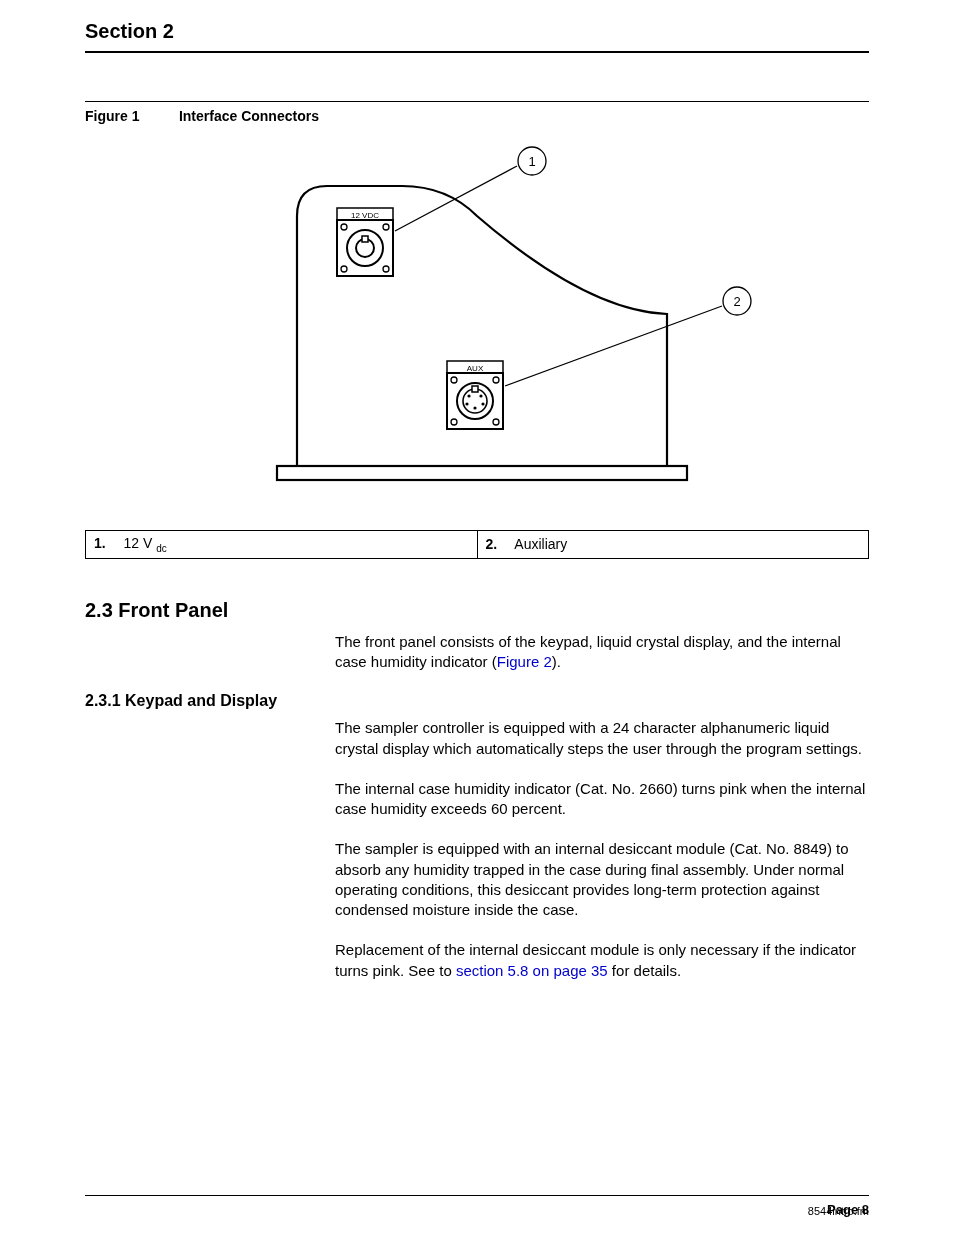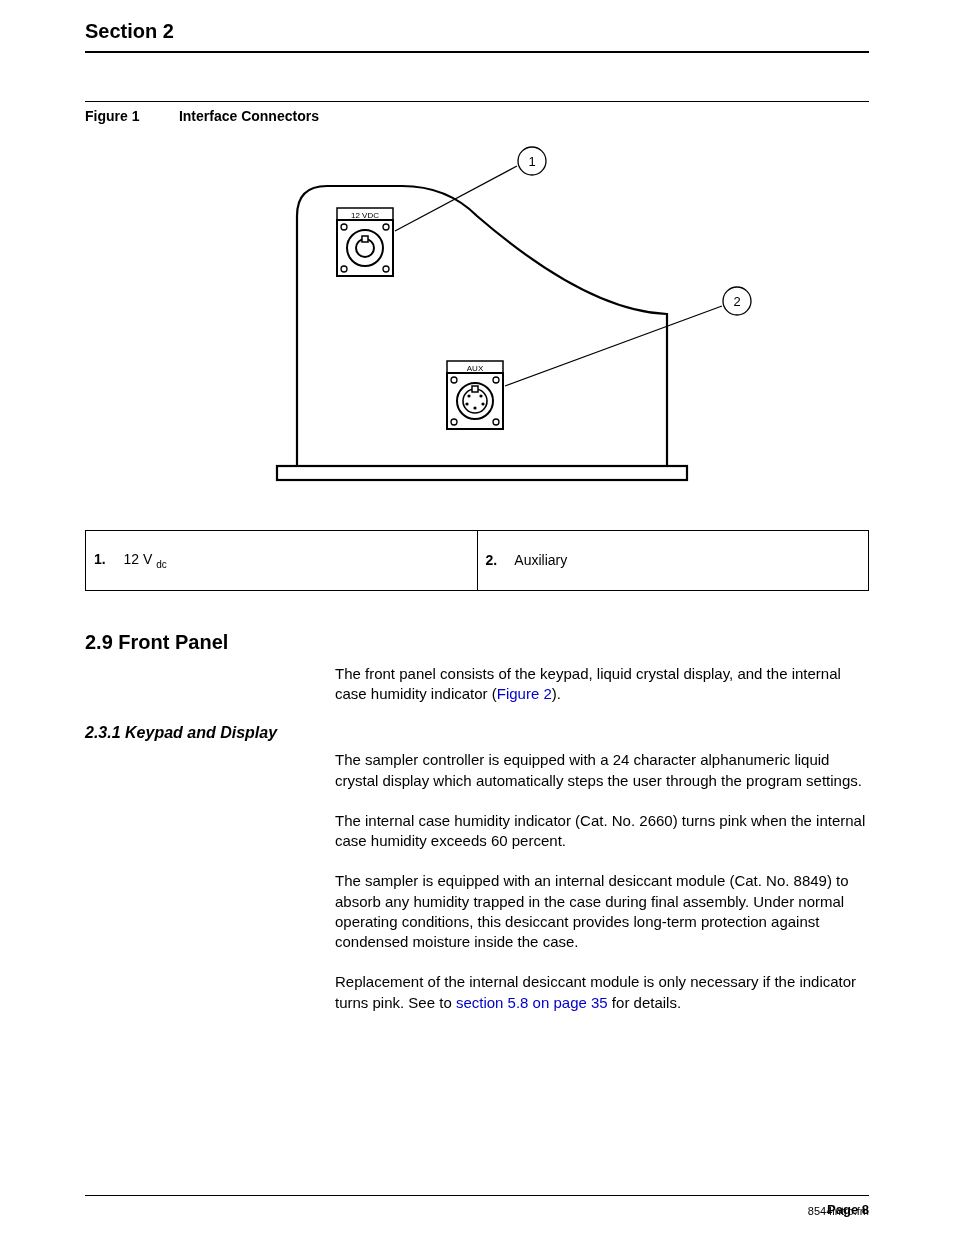--- a/index.html
+++ b/index.html
@@ -34,41 +34,40 @@
     margin-bottom: 30px;
   }
   .legend-table {
     width: 100%;
     border-collapse: collapse;
     font-size: 14px;
     margin-bottom: 40px;
   }
   .legend-table td {
     border: 1px solid #000;
-    padding: 20px 8px;
+    padding: 4px 8px;
     width: 50%;
   }
   .legend-num { font-weight: bold; margin-right: 14px; }
   .sub { font-size: 10px; vertical-align: sub; }
   h2.h23 {
     font-size: 20px;
     font-weight: bold;
     margin-bottom: 10px;
   }
   .body-block {
     margin-left: 250px;
     font-size: 15px;
     line-height: 1.35;
     margin-bottom: 20px;
   }
   h3.sub-h {
     font-size: 16px;
     font-weight: bold;
     margin-bottom: 8px;
-    font-style: italic;
   }
   .link { color: #0000cc; }
   .footer {
     position: absolute;
     left: 85px;
     right: 85px;
     bottom: 18px;
     border-top: 1.5px solid #000;
     padding-top: 6px;
     font-size: 13px;
@@ -147,21 +146,21 @@
         <span>12 V </span><span class="sub">dc</span>
       </td>
       <td>
         <span class="legend-num">2.</span>
         <span>Auxiliary</span>
       </td>
     </tr>
   </tbody>
     </table>
 
-  <h2 class="h23">2.9  Front Panel</h2>
+  <h2 class="h23">2.3  Front Panel</h2>
   <p class="body-block">
     <span>The front panel consists of the keypad, liquid crystal display, and the internal case humidity indicator (</span><span class="link">Figure 2</span><span>).</span>
   </p>
 
   <h3 class="sub-h">2.3.1  Keypad and Display</h3>
   <p class="body-block">The sampler controller is equipped with a 24 character alphanumeric liquid crystal display which automatically steps the user through the program settings.</p>
 
   <p class="body-block">The internal case humidity indicator (Cat. No. 2660) turns pink when the internal case humidity exceeds 60 percent.</p>
   <p class="body-block">The sampler is equipped with an internal desiccant module (Cat. No. 8849) to absorb any humidity trapped in the case during final assembly. Under normal operating conditions, this desiccant provides long-term protection against condensed moisture inside the case.</p>
   <p class="body-block">

